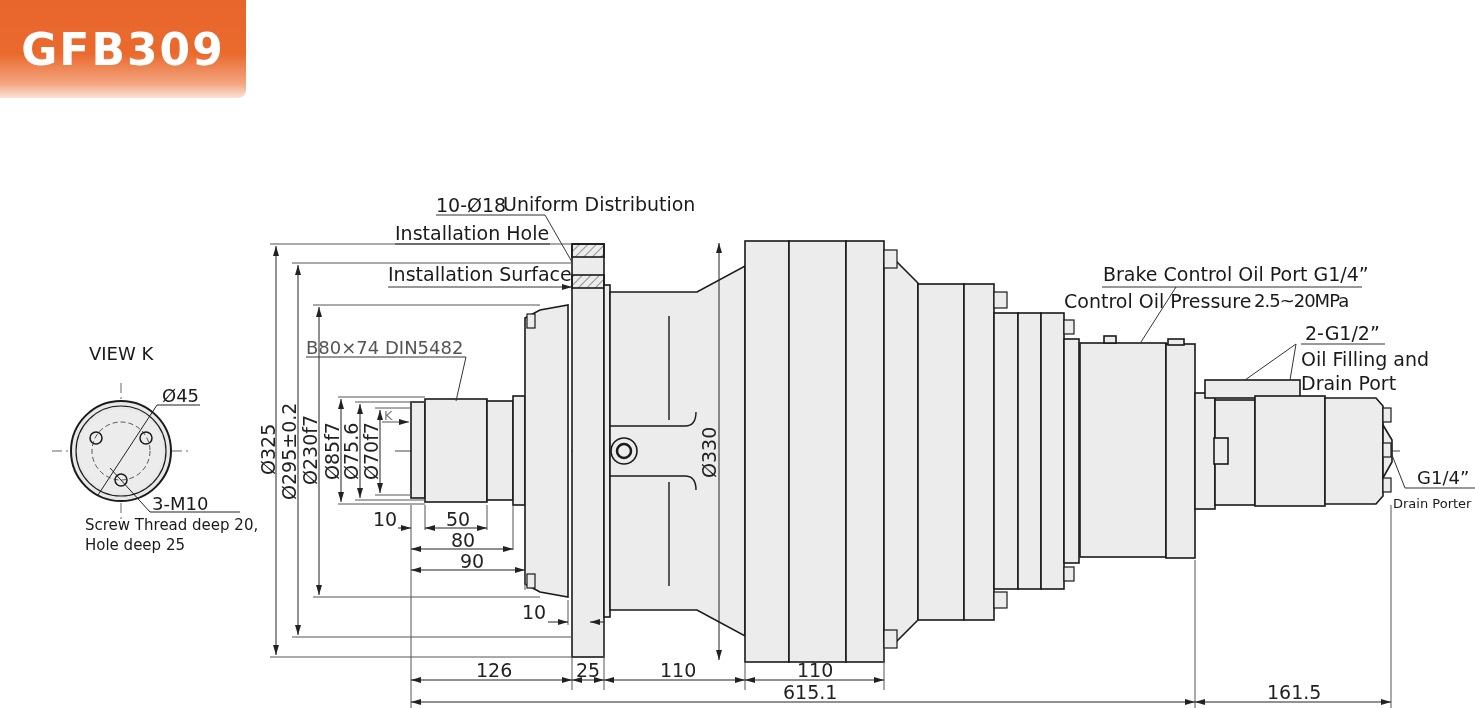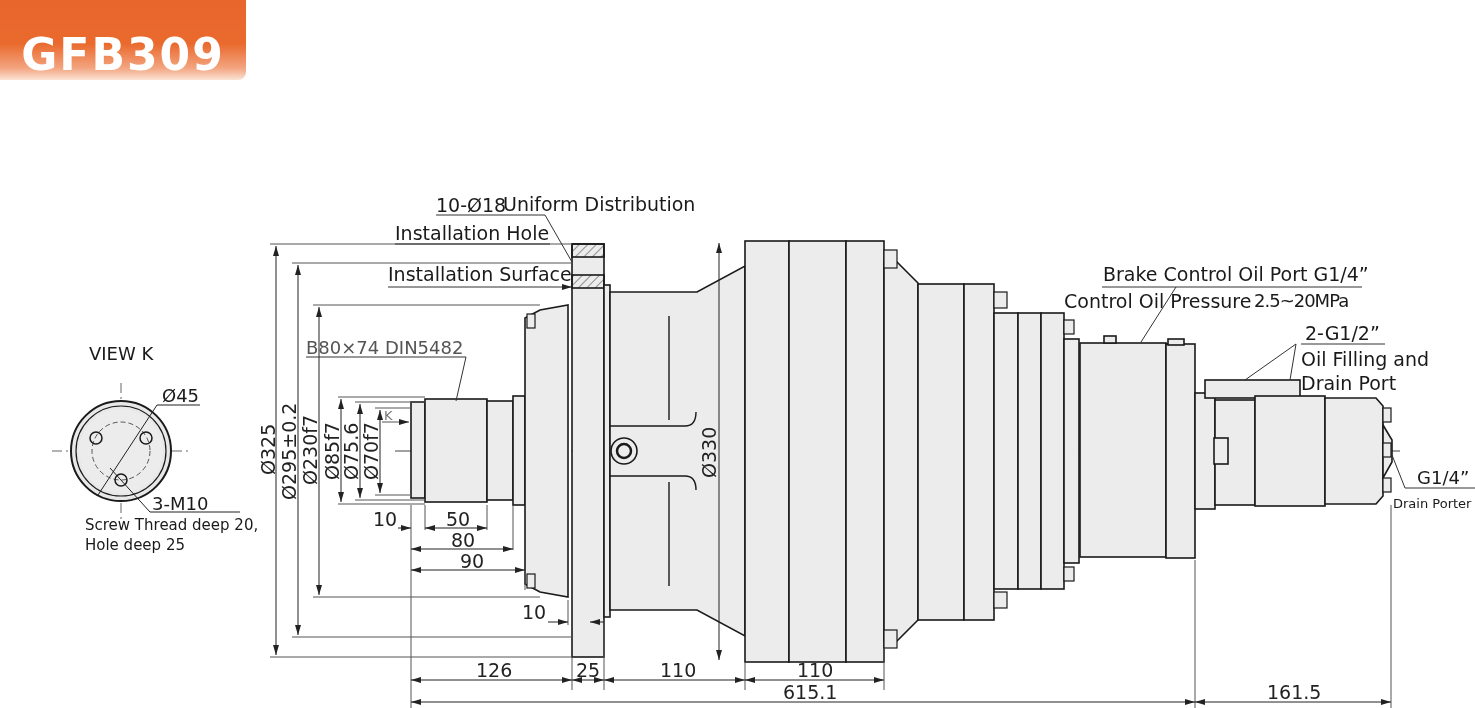--- a/index.html
+++ b/index.html
@@ -1,21 +1,21 @@
 <!DOCTYPE html>
 <html><head>
 <meta charset="utf-8">
 <style>
   html, body { margin: 0; padding: 0; background: #ffffff; }
   body { width: 1475px; height: 708px; position: relative; overflow: hidden; font-family: "Liberation Sans", "DejaVu Sans", sans-serif; }
   .badge {
-    position: absolute; left: 0; top: 0; width: 246px; height: 80px;
+    position: absolute; left: 0; top: 0; width: 246px; height: 98px;
     border-radius: 0 0 8px 0;
     background: linear-gradient(to bottom, #e8652b 0%, #ea6a2e 55%, #f3a47f 85%, #fbe3d6 100%);
-    display: flex; align-items: flex-end; justify-content: center;
+    display: flex; align-items: center; justify-content: center;
   }
   .badge span {
     color: #ffffff; font-family: "DejaVu Sans", sans-serif; font-weight: bold; font-size: 44px; letter-spacing: 2px;
   }
   svg.drawing { position: absolute; left: 0; top: 0; }
   .lbl { font-family: "DejaVu Sans", sans-serif; fill: #1a1a1a; }
   .dim { font-family: "DejaVu Sans", sans-serif; fill: #222; }
 </style>
 </head>
 <body>

